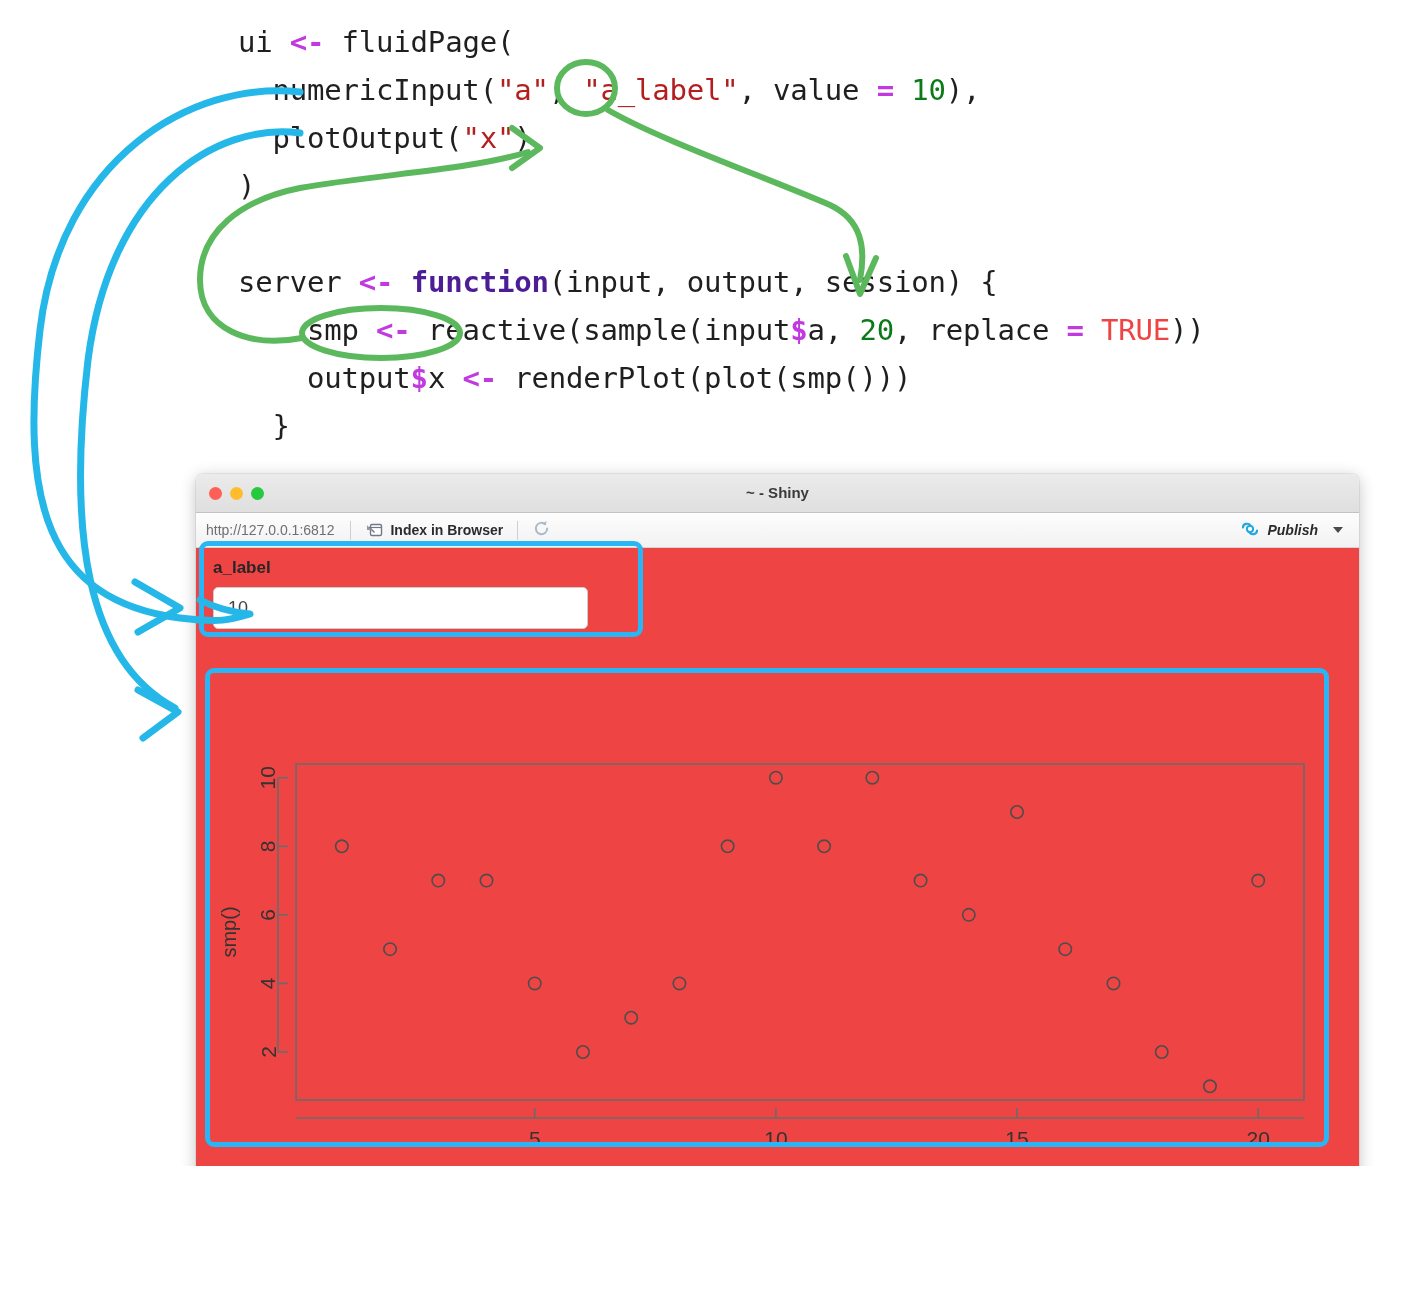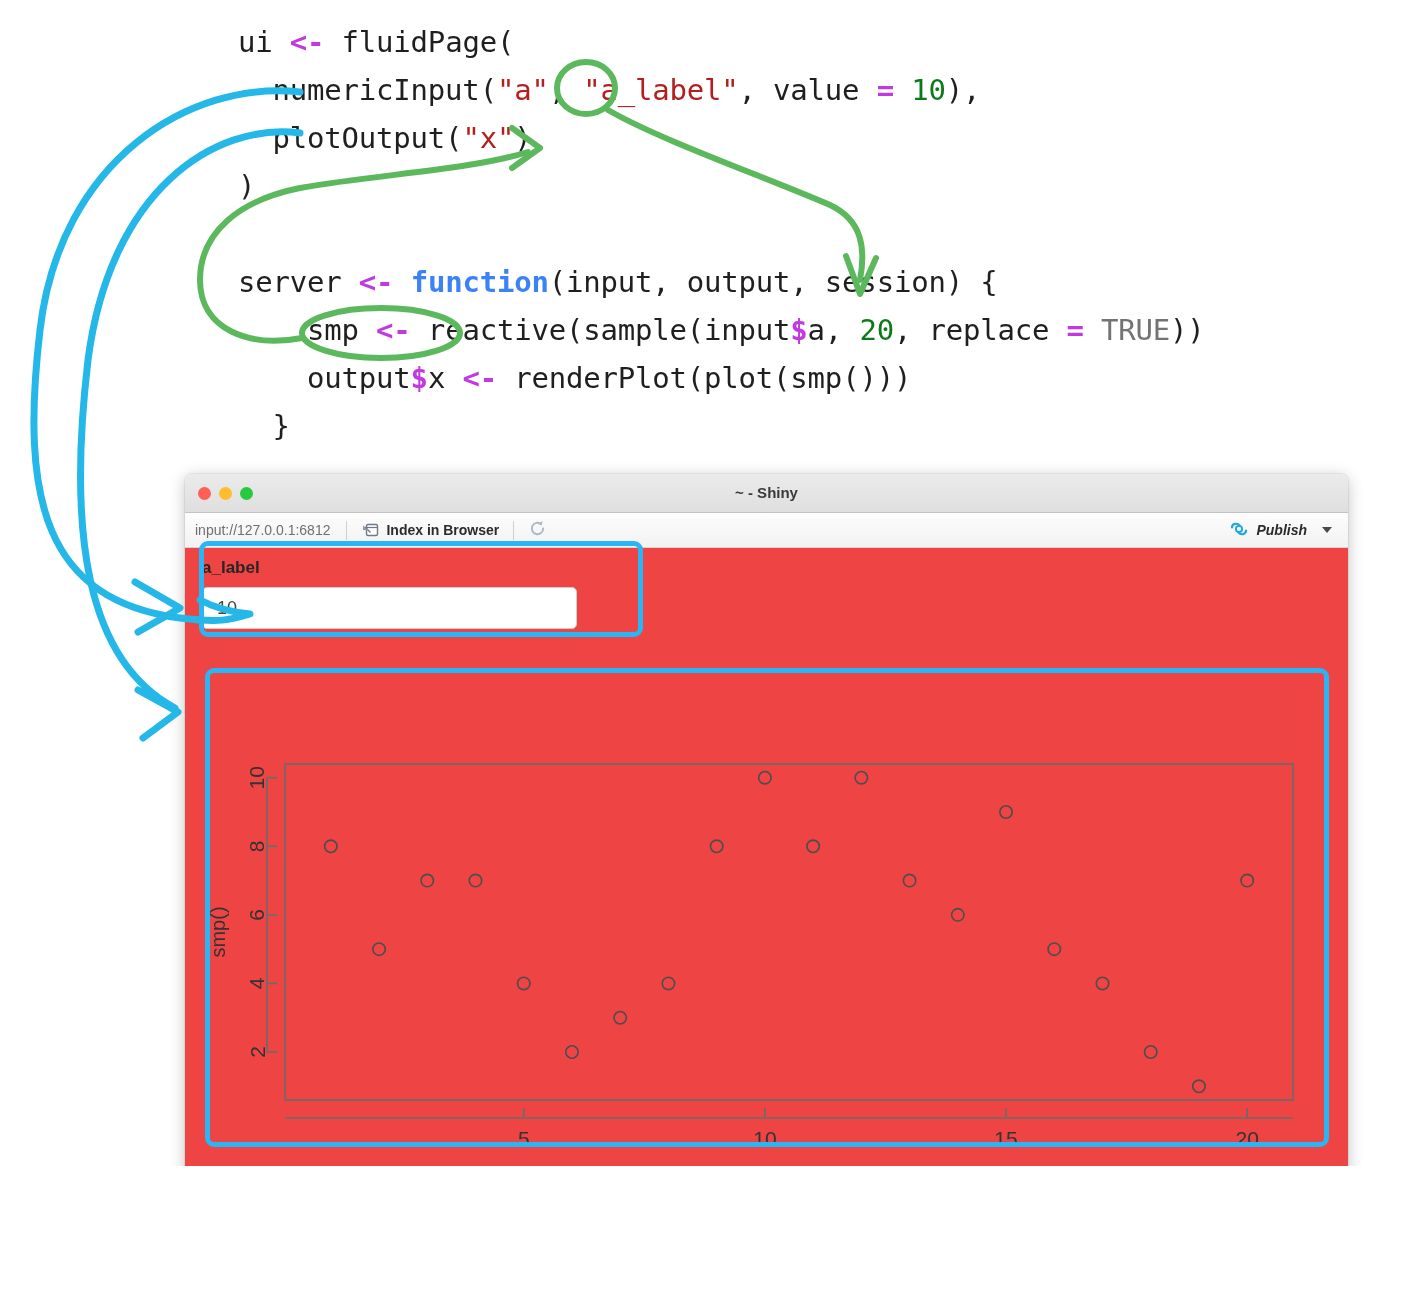--- a/index.html
+++ b/index.html
@@ -25,36 +25,36 @@
     font-size: 29px;
     line-height: 48px;
     color: #1f1f1f;
     white-space: pre;
     letter-spacing: -0.2px;
   }
   .code-line { white-space: pre; }
   .tok-str   { color: #b31e1e; }
   .tok-num   { color: #0a7b18; }
   .tok-op    { color: #c13ae0; font-weight: bold; }
-  .tok-kw    { color: #3b82f6; font-weight: bold; }
-  .tok-const { color: #737373; }
+  .tok-kw    { color: #4c1d95; font-weight: bold; }
+  .tok-const { color: #ef4444; }
   .tok-dollar{ color: #c13ae0; font-weight: bold; }
 
   
   #annotations {
     position: absolute;
     left: 0; top: 0;
     width: 1414px; height: 1302px;
     pointer-events: none;
   }
 
   
   .app-window {
     position: absolute;
-    left: 185px;
+    left: 196px;
     top: 474px;
     width: 1163px;
     height: 784px;
     background: #ffffff;
     border-radius: 7px 7px 0 0;
     box-shadow: 0 3px 16px rgba(0,0,0,0.24), 0 0 0 1px rgba(0,0,0,0.06);
     overflow: hidden;
   }
   .titlebar {
     position: relative;
@@ -209,21 +209,21 @@
     <div class="titlebar">
       <div class="traffic">
         <span class="dot red"></span>
         <span class="dot yellow"></span>
         <span class="dot green"></span>
       </div>
       <div class="win-title">~ - Shiny</div>
     </div>
 
     <div class="toolbar">
-      <div class="tb-url">input://127.0.0.1:6812</div>
+      <div class="tb-url">http://127.0.0.1:6812</div>
       <div class="tb-sep"></div>
       <div class="tb-btn">
         <span class="tb-icon">
           <svg width="19" height="16" viewBox="0 0 19 16">
             <rect x="5.5" y="2.5" width="11" height="11" rx="1.5" fill="#ffffff" stroke="#6f7a86" stroke-width="1.4"></rect>
             <path d="M5.5 5.5 H16.5" stroke="#6f7a86" stroke-width="1.2"></path>
             <path d="M9.5 10.5 L4 5" stroke="#6f7a86" stroke-width="1.4" fill="none"></path>
             <path d="M2 3.2 L2 8 L6.8 8 Z" fill="#8d99a6"></path>
           </svg>
         </span>

